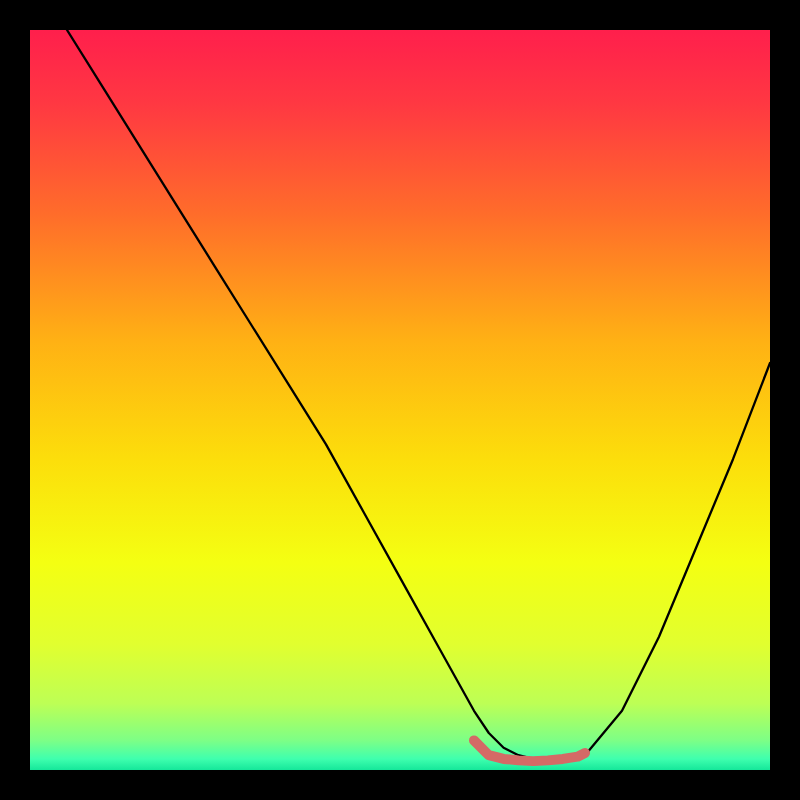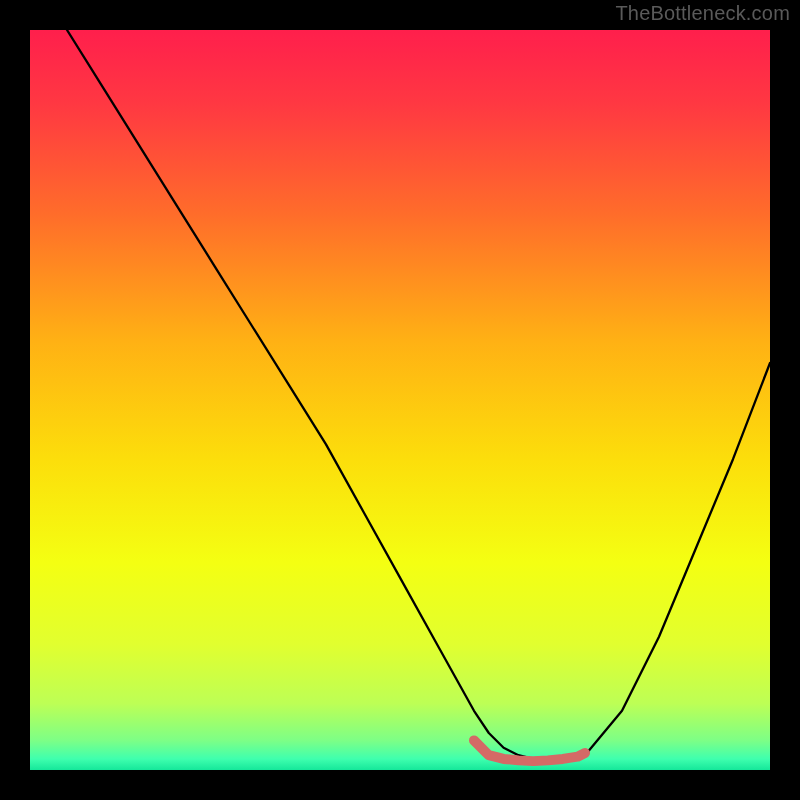--- a/index.html
+++ b/index.html
@@ -63,21 +63,20 @@
     stroke: #d46a66;
     stroke-width: 10;
     stroke-linecap: round;
     stroke-linejoin: round;
   }
 </style>
 </head>
 <body>
 
 <div class="container">
-  <div class="watermark">TheBottleneck.com</div>
   <div class="plot-area">
     <svg class="gradient" viewBox="0 0 740 740" preserveAspectRatio="none">
       <defs>
         <linearGradient id="bg-grad" x1="0" y1="0" x2="0" y2="1">
             <stop offset="0%" stop-color="#ff1f4c"></stop>
             <stop offset="10%" stop-color="#ff3842"></stop>
             <stop offset="25%" stop-color="#ff6d2a"></stop>
             <stop offset="42%" stop-color="#ffb114"></stop>
             <stop offset="57.99999999999999%" stop-color="#fcde0b"></stop>
             <stop offset="72%" stop-color="#f4ff12"></stop>

